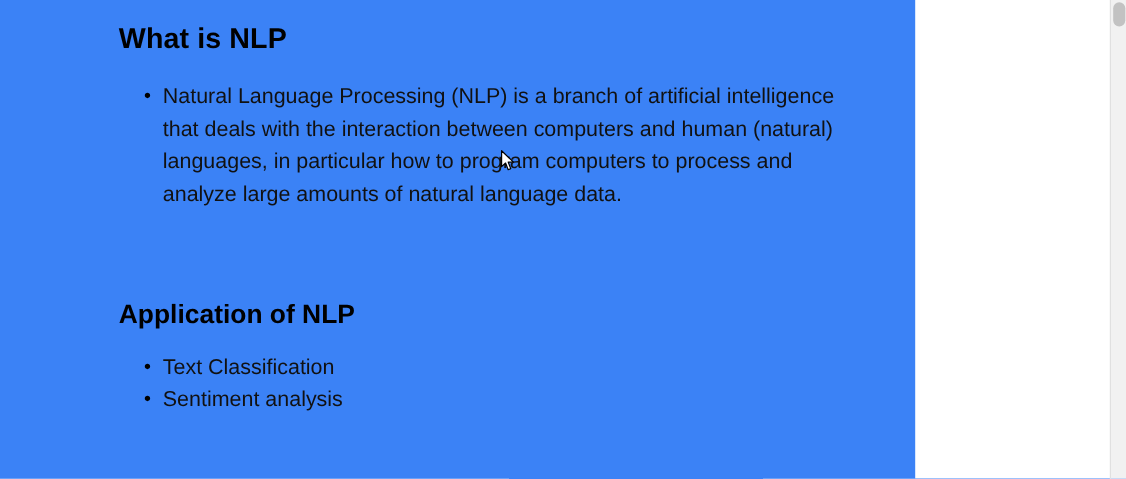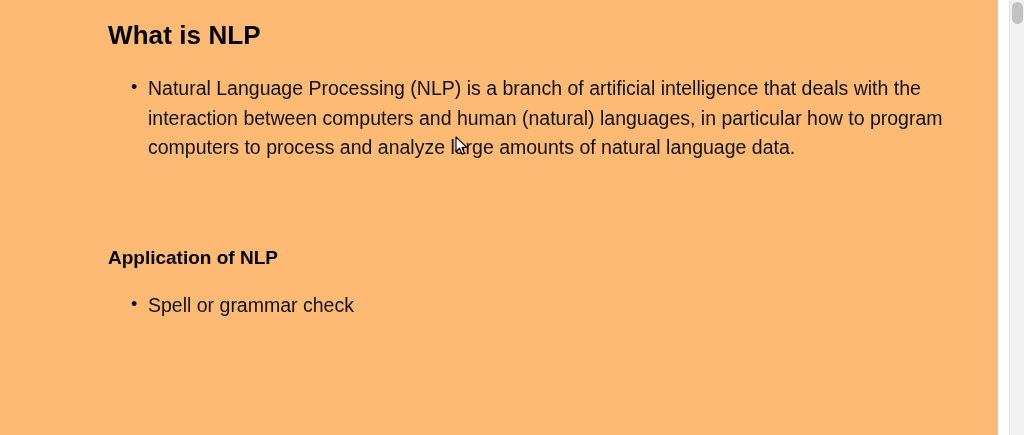--- a/index.html
+++ b/index.html
@@ -11,23 +11,23 @@
     height: 435px;
     background: #ffffff;
     font-family: "Liberation Sans", sans-serif;
     overflow: hidden;
     position: relative;
   }
   .page {
     position: absolute;
     left: 0;
     top: 0;
-    width: 998px;
+    width: 832px;
     height: 435px;
-    background: #fdba74;
+    background: #3b82f6;
     overflow: hidden;
   }
   .content {
     padding: 18px 40px 0 108px;
     box-sizing: border-box;
   }
   .title {
     font-size: 26px;
     font-weight: bold;
     color: #000000;
@@ -50,21 +50,21 @@
   }
   .para-list li::before {
     content: "\2022";
     position: absolute;
     left: 23px;
     top: -1px;
     font-size: 18px;
     color: #000000;
   }
   .subtitle {
-    font-size: 19px;
+    font-size: 24px;
     font-weight: bold;
     color: #000000;
     margin: 82px 0 0 0;
     line-height: 26px;
   }
   .app-list {
     list-style: none;
     margin: 20px 0 0 0;
     padding: 0;
   }
@@ -126,21 +126,22 @@
 
     <h1 class="title">What is NLP</h1>
 
     <ul class="para-list">
       <li>Natural Language Processing (NLP) is a branch of artificial intelligence that deals with the interaction between computers and human (natural) languages, in particular how to program computers to process and analyze large amounts of natural language data.</li>
     </ul>
 
     <h2 class="subtitle">Application of NLP</h2>
 
     <ul class="app-list">
-      <li>Spell or grammar check</li>
+      <li>Text Classification</li>
+      <li>Sentiment analysis</li>
 
     </ul>
 
   </div>
 </div>
 
 <div class="page-edge"></div>
 
 <div class="scrollbar-track">
   <div class="scrollbar-thumb"></div>

